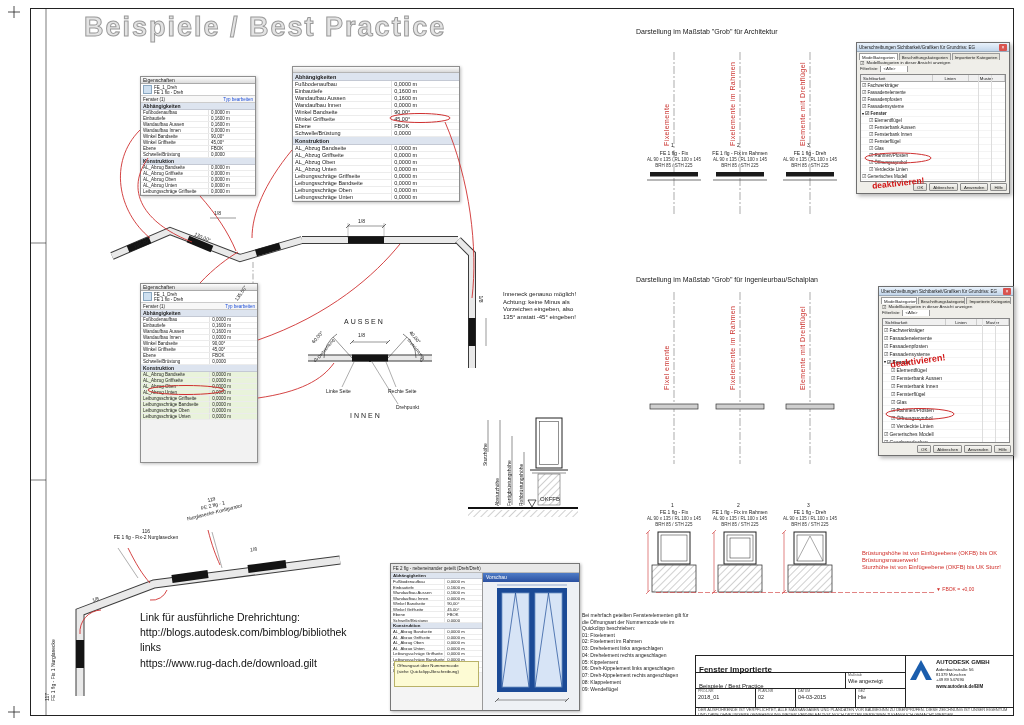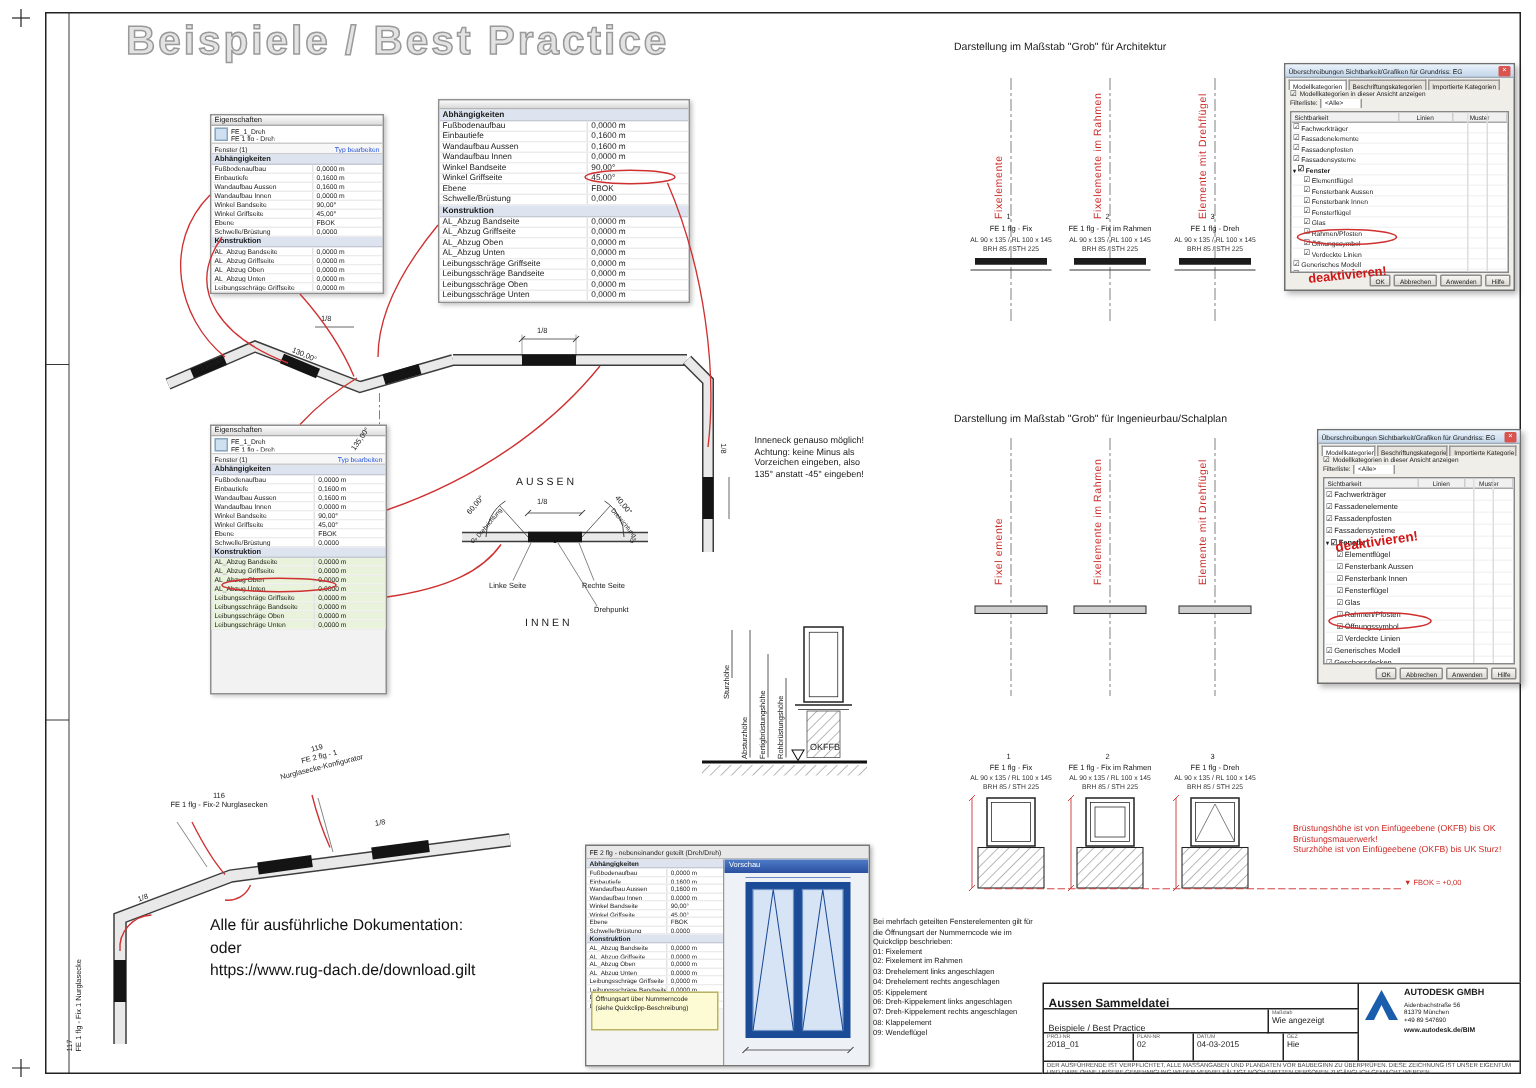--- a/index.html
+++ b/index.html
@@ -822,22 +822,23 @@
         <path d="M52,105 L65.5,11 L79,105" fill="none" stroke="#1b4a96" stroke-width="0.7"></path>
         <line x1="14" y1="118" x2="84" y2="118" stroke="#333" stroke-width="0.5"></line>
         <line x1="12" y1="120" x2="16" y2="116" stroke="#333" stroke-width="0.7"></line>
         <line x1="82" y1="120" x2="86" y2="116" stroke="#333" stroke-width="0.7"></line>
         <line x1="14" y1="3" x2="84" y2="3" stroke="#3a66b0" stroke-width="0.5"></line>
       </svg>
     </div>
   </div>
 
   <div class="abs doc" style="left:140px;top:610px;width:270px">
-    <div>Alle für ausführliche Dokumentation:</div>
-    <div>oder</div>
+    <div>Link für ausführliche Drehrichtung:</div>
+    <div>http://blogs.autodesk.com/bimblog/bibliothek</div>
+    <div>links</div>
     <div>https://www.rug-dach.de/download.gilt</div>
   </div>
 
   <div class="abs" style="left:582px;top:612px;width:112px">
     <div class="note" style="font-size:5px;line-height:1.3">Bei mehrfach geteilten Fensterelementen gilt für
 die Öffnungsart der Nummerncode wie im
 Quickclipp beschrieben:</div>
     <div style="font-size:5px;line-height:1.35;white-space:nowrap">
         <div>01: Fixelement</div>
         <div>02: Fixelement im Rahmen</div>
@@ -846,21 +847,21 @@
         <div>05: Kippelement</div>
         <div>06: Dreh-Kippelement links angeschlagen</div>
         <div>07: Dreh-Kippelement rechts angeschlagen</div>
         <div>08: Klappelement</div>
         <div>09: Wendeflügel</div>
       </div>
   </div>
 
   <div class="abs" style="left:695px;top:655px;width:319px;height:61px;border:1.2px solid #222;background:#fff">
     <div class="abs" style="left:0;top:0;width:210px;height:17px;border-right:1px solid #222;border-bottom:1px solid #222;padding:2px 3px">
-      <span style="font-size:8px;font-weight:bold">Aussen Sammeldatei</span>
+      <span style="font-size:8px;font-weight:bold">Fenster Importierte</span>
     </div>
     <div class="abs" style="left:0;top:17px;width:150px;height:16px;border-right:1px solid #222;border-bottom:1px solid #222;padding:1px 3px">
       <span style="font-size:6px">Beispiele / Best Practice</span>
     </div>
     <div class="abs" style="left:150px;top:17px;width:60px;height:16px;border-right:1px solid #222;border-bottom:1px solid #222;padding:1px 2px">
       <div class="tb-cell-label">Maßstab</div>
       <div class="tb-val">Wie angezeigt</div>
     </div>
     <div class="abs" style="left:0;top:33px;width:60px;height:18px;border-right:1px solid #222;padding:1px 2px">
       <div class="tb-cell-label">PROJ-NR</div>

